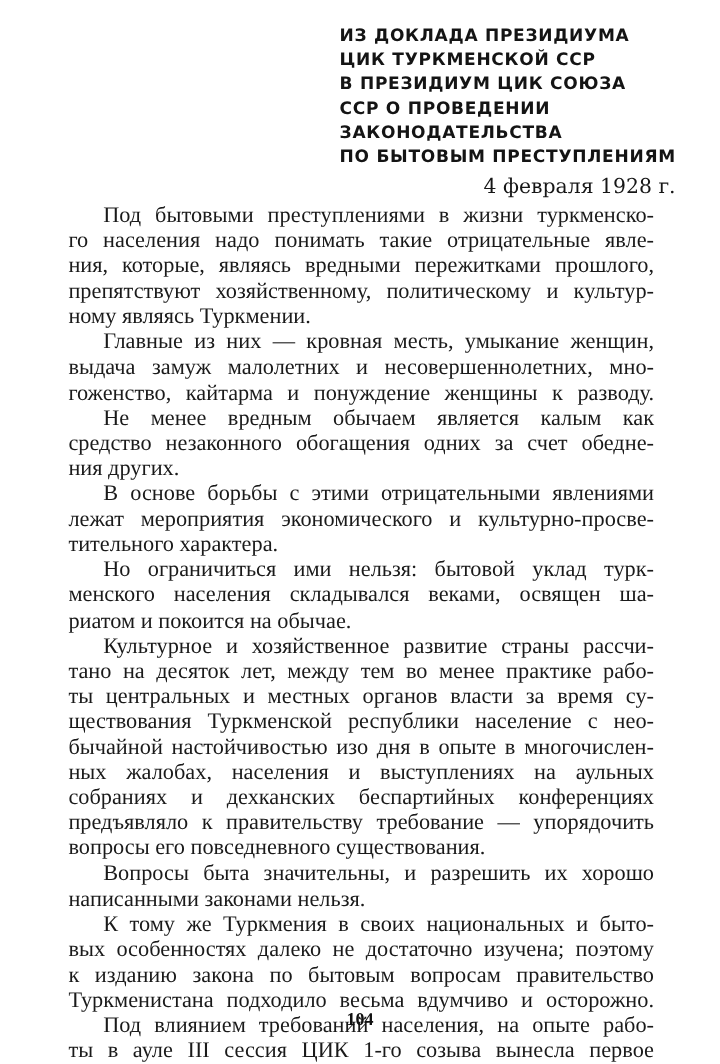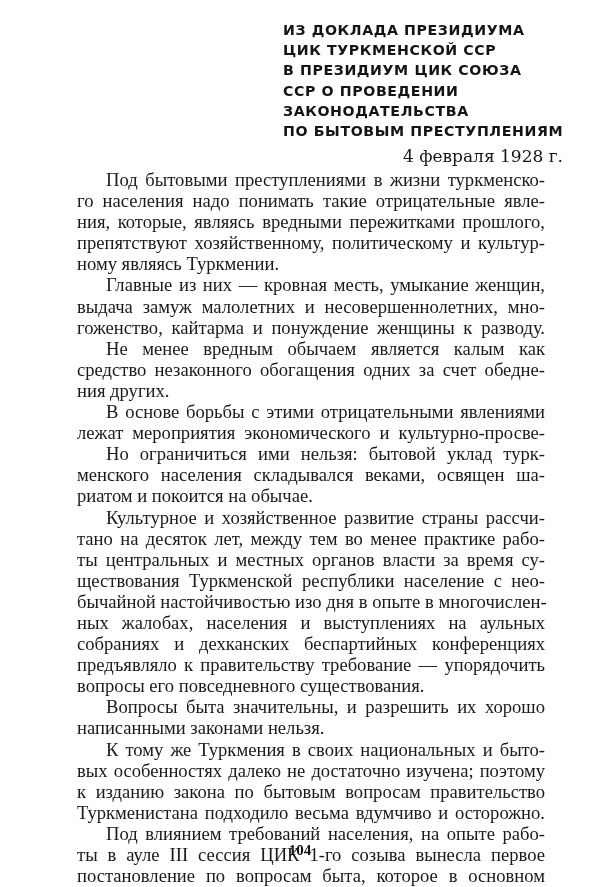--- a/index.html
+++ b/index.html
@@ -15,21 +15,21 @@
   .date {
     position: absolute; right: 37px; top: 146px;
     font-family: "DejaVu Serif", serif; 
     font-size: 17px; color: #161616;
   }
   .body {
     position: absolute; left: 57px; top: 169px; width: 488px;
     font-family: "Liberation Serif", serif; font-size: 18.6px;
     line-height: 21.1px; color: #1a1a1a;
   }
-  .line { display: block; white-space: nowrap; text-align: justify; text-align-last: justify; height: 21.1px; margin-left: 20px; }
+  .line { display: block; white-space: nowrap; text-align: justify; text-align-last: justify; height: 21.1px; }
   .line.indent { padding-left: 29px; }
   .line.last { text-align-last: left; }
   .page-number {
     position: absolute; left: 0; width: 600px; top: 842px; text-align: center;
     font-family: "Liberation Serif", serif; font-weight: bold; font-size: 15px; color: #111;
   }
 </style>
 </head>
 <body>
 
@@ -56,20 +56,21 @@
     <span class="line indent">Главные из них — кровная месть, умыкание женщин,</span>
     <span class="line">выдача замуж малолетних и несовершеннолетних, мно-</span>
     <span class="line">гоженство, кайтарма и понуждение женщины к разводу.</span>
 
     <span class="line indent">Не менее вредным обычаем является калым как</span>
     <span class="line">средство незаконного обогащения одних за счет обедне-</span>
     <span class="line last">ния других.</span>
 
     <span class="line indent">В основе борьбы с этими отрицательными явлениями</span>
     <span class="line">лежат мероприятия экономического и культурно-просве-</span>
+    <span class="line last">тительного характера.</span>
 
     <span class="line indent">Но ограничиться ими нельзя: бытовой уклад турк-</span>
     <span class="line">менского населения складывался веками, освящен ша-</span>
     <span class="line last">риатом и покоится на обычае.</span>
 
     <span class="line indent">Культурное и хозяйственное развитие страны рассчи-</span>
     <span class="line">тано на десяток лет, между тем во менее практике рабо-</span>
     <span class="line">ты центральных и местных органов власти за время су-</span>
     <span class="line">ществования Туркменской республики население с нео-</span>
     <span class="line">бычайной настойчивостью изо дня в опыте в многочислен-</span>

